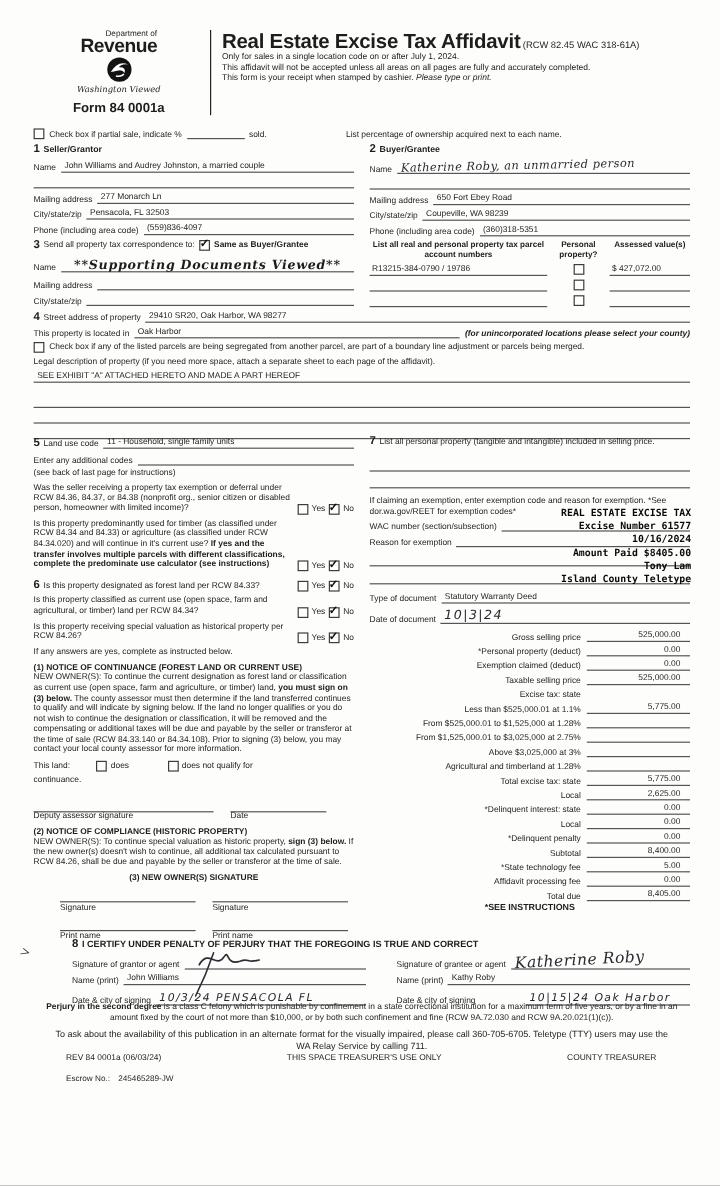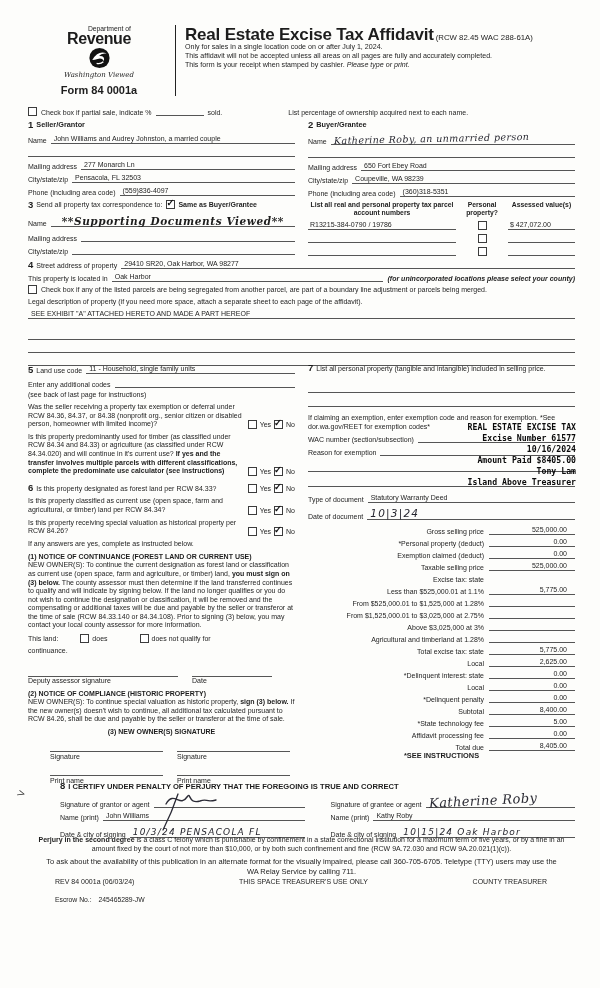--- a/index.html
+++ b/index.html
@@ -95,21 +95,21 @@
           </svg>
         </span>
       </div>
       <div class="wast">Washington Viewed</div>
       <div class="formno">Form 84 0001a</div>
     </div>
     <div class="hdiv"></div>
     <div class="hright">
       <div>
         <span class="title">Real Estate Excise Tax Affidavit</span>
-        <span class="rcw">(RCW 82.45 WAC 288-61A)</span>
+        <span class="rcw">(RCW 82.45 WAC 318-61A)</span>
       </div>
       <div class="note">Only for sales in a single location code on or after July 1, 2024.</div>
       <div class="note">This affidavit will not be accepted unless all areas on all pages are fully and accurately completed.</div>
       <div class="note"><span>This form is your receipt when stamped by cashier.</span> <span class="it">Please type or print.</span></div>
     </div>
   </div>
 
   <div class="abs" style="left:28px;top:104px;width:547px;display:flex;align-items:flex-end;">
     <span class="cb"></span>
     <span class="lbl" style="padding-left:4px;">Check box if partial sale, indicate %</span>
@@ -378,21 +378,21 @@
         </div>
       <div class="blank" style="margin-top:4px;"></div>
       <div class="blank" style="margin-top:3px;"></div>
 
       <div class="tstamp">
         <div>REAL ESTATE EXCISE TAX</div>
         <div>Excise Number 61577</div>
         <div>10/16/2024</div>
         <div>Amount Paid $8405.00</div>
         <div>Tony Lam</div>
-        <div>Island Above Treasurer</div>
+        <div>Island County Teletype</div>
       </div>
 
       <div class="row" style="margin-top:6px;">
           <span class="lbl">Type of document</span>
           <span class="fill"><span>Statutory Warranty Deed</span></span>
         </div>
       <div class="row" style="height:14px;">
           <span class="lbl">Date of document</span>
           <span class="fill"><span class="hand2" style="font-size:10.5px;">10|3|24</span></span>
         </div>
@@ -547,21 +547,21 @@
 
       <div>
         <div class="row" style="height:14px;">
           <span class="lbl">Signature of grantee or agent</span>
           <span class="fill"><span class="hand bigsig">Katherine Roby</span></span>
         </div>
         <div class="row">
             <span class="lbl">Name (print)</span>
             <span class="fill"><span>Kathy Roby</span></span>
           </div>
-        <div class="row" style="height:14px;">
+        <div class="row" style="height:14px;gap:38px;">
             <span class="lbl">Date &amp; city of signing</span>
             <span class="fill"><span class="hand2">10|15|24   Oak Harbor</span></span>
           </div>
       </div>
     </div>
   </div>
 
   <div class="abs ctr" style="left:28px;top:836px;width:547px;line-height:8.6px;">
     <b>Perjury in the second degree</b><span> is a class C felony which is punishable by confinement in a state correctional institution for a maximum term of five years, or by a fine in an amount fixed by the court of not more than $10,000, or by both such confinement and fine (RCW 9A.72.030 and RCW 9A.20.021(1)(c)).</span>
   </div>

